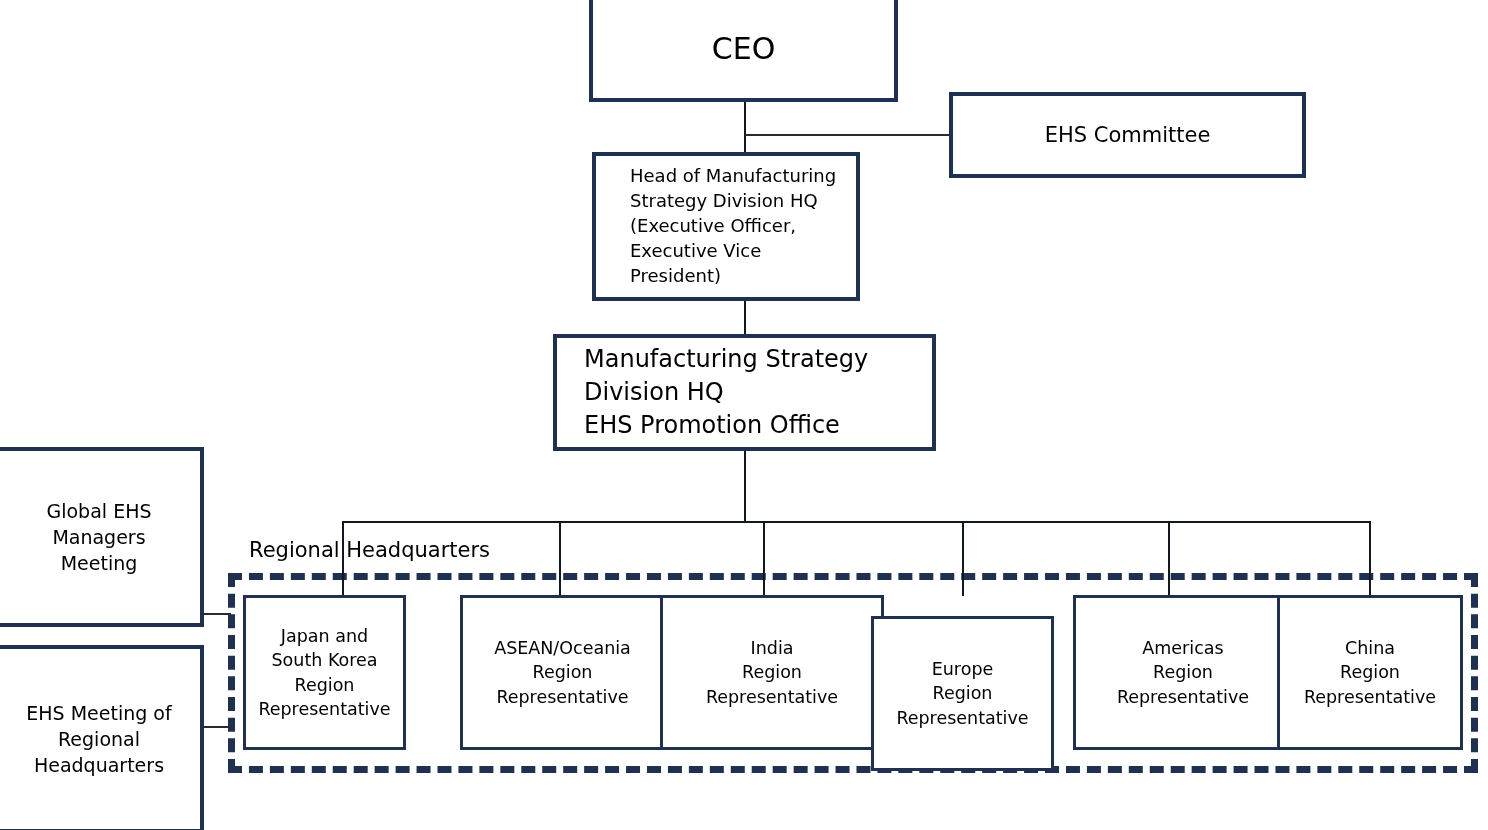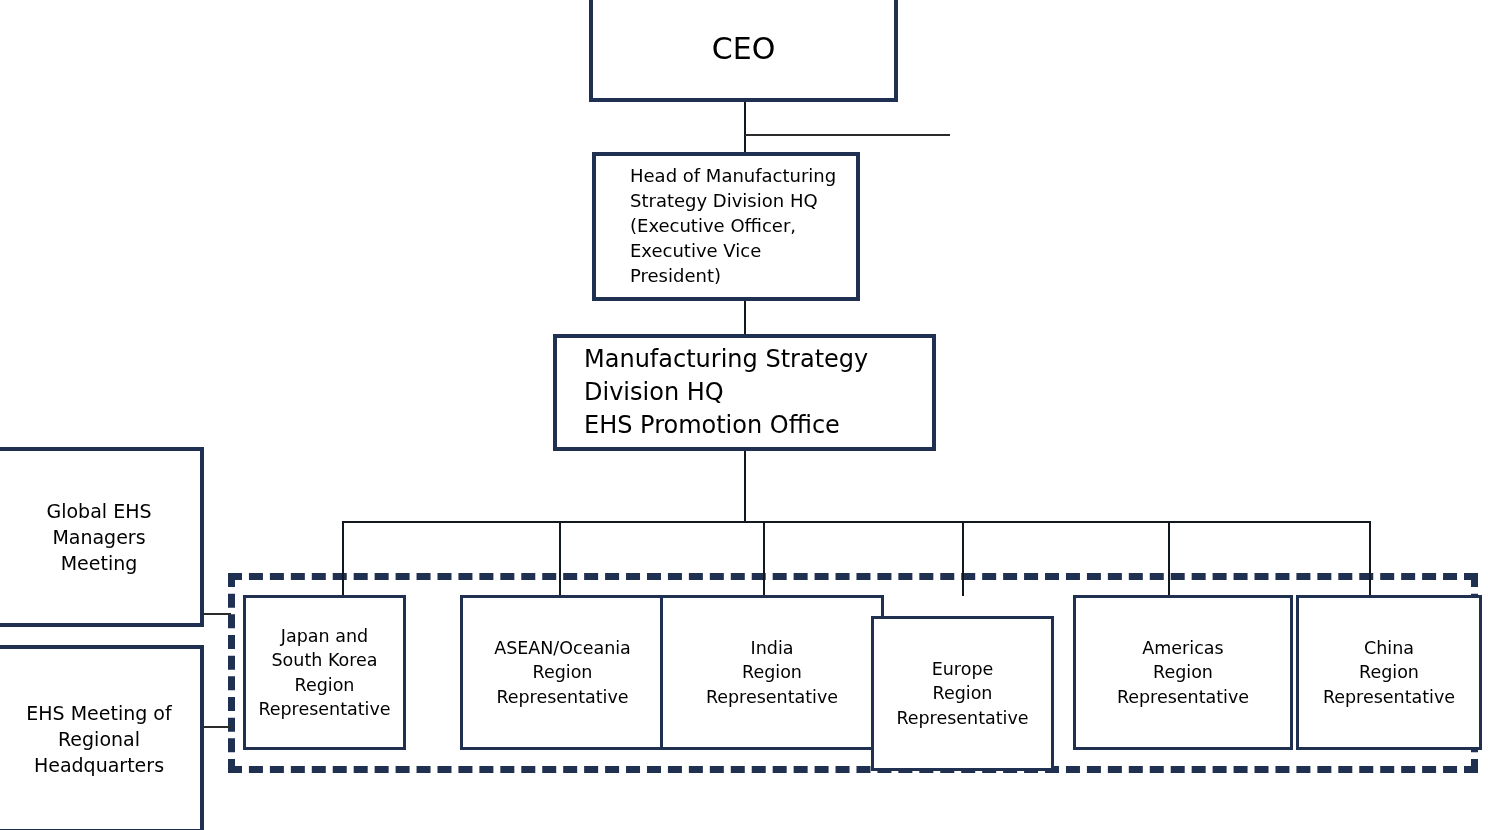--- a/index.html
+++ b/index.html
@@ -121,25 +121,29 @@
   <div class="conn" style="left:763px; top:521px; width:2px; height:75px;"></div>
   <div class="conn" style="left:962px; top:521px; width:2px; height:75px;"></div>
   <div class="conn" style="left:1168px; top:521px; width:2px; height:75px;"></div>
   <div class="conn" style="left:1369px; top:521px; width:2px; height:75px;"></div>
 
   <div class="conn-thin" style="left:203px; top:613px; width:28px; height:2px; z-index:6;"></div>
   <div class="conn-thin" style="left:203px; top:726px; width:28px; height:2px; z-index:6;"></div>
 
   <div id="regional-frame"></div>
 
+  <div id="regional-label">Regional Headquarters</div>
 
   <div class="node" id="node-ceo">
     <span class="node-inner">CEO</span>
   </div>
 
+  <div class="node" id="node-ehs-committee">
+    <span class="node-inner">EHS Committee</span>
+  </div>
 
   <div class="node" id="node-head-mfg">
     <span class="node-inner">Head of Manufacturing
 Strategy Division HQ
 (Executive Officer,
 Executive Vice President)</span>
   </div>
 
   <div class="node" id="node-mfg-office">
     <span class="node-inner">Manufacturing Strategy Division HQ
@@ -178,20 +182,20 @@
       <div class="node region-node" style="position: absolute; left: 871px; width: 183px; margin-top: 21px;">
         <span class="node-inner">Europe
 Region
 Representative</span>
       </div>
       <div class="node region-node" style="position: absolute; left: 1073px; width: 220px;">
         <span class="node-inner">Americas
 Region
 Representative</span>
       </div>
-      <div class="node region-node" style="position: absolute; left: 1277px; width: 186px; margin-left: 19px;">
+      <div class="node region-node" style="position: absolute; left: 1277px; width: 186px;">
         <span class="node-inner">China
 Region
 Representative</span>
       </div>
     </div>
 
 </div>
 
 </body></html>

